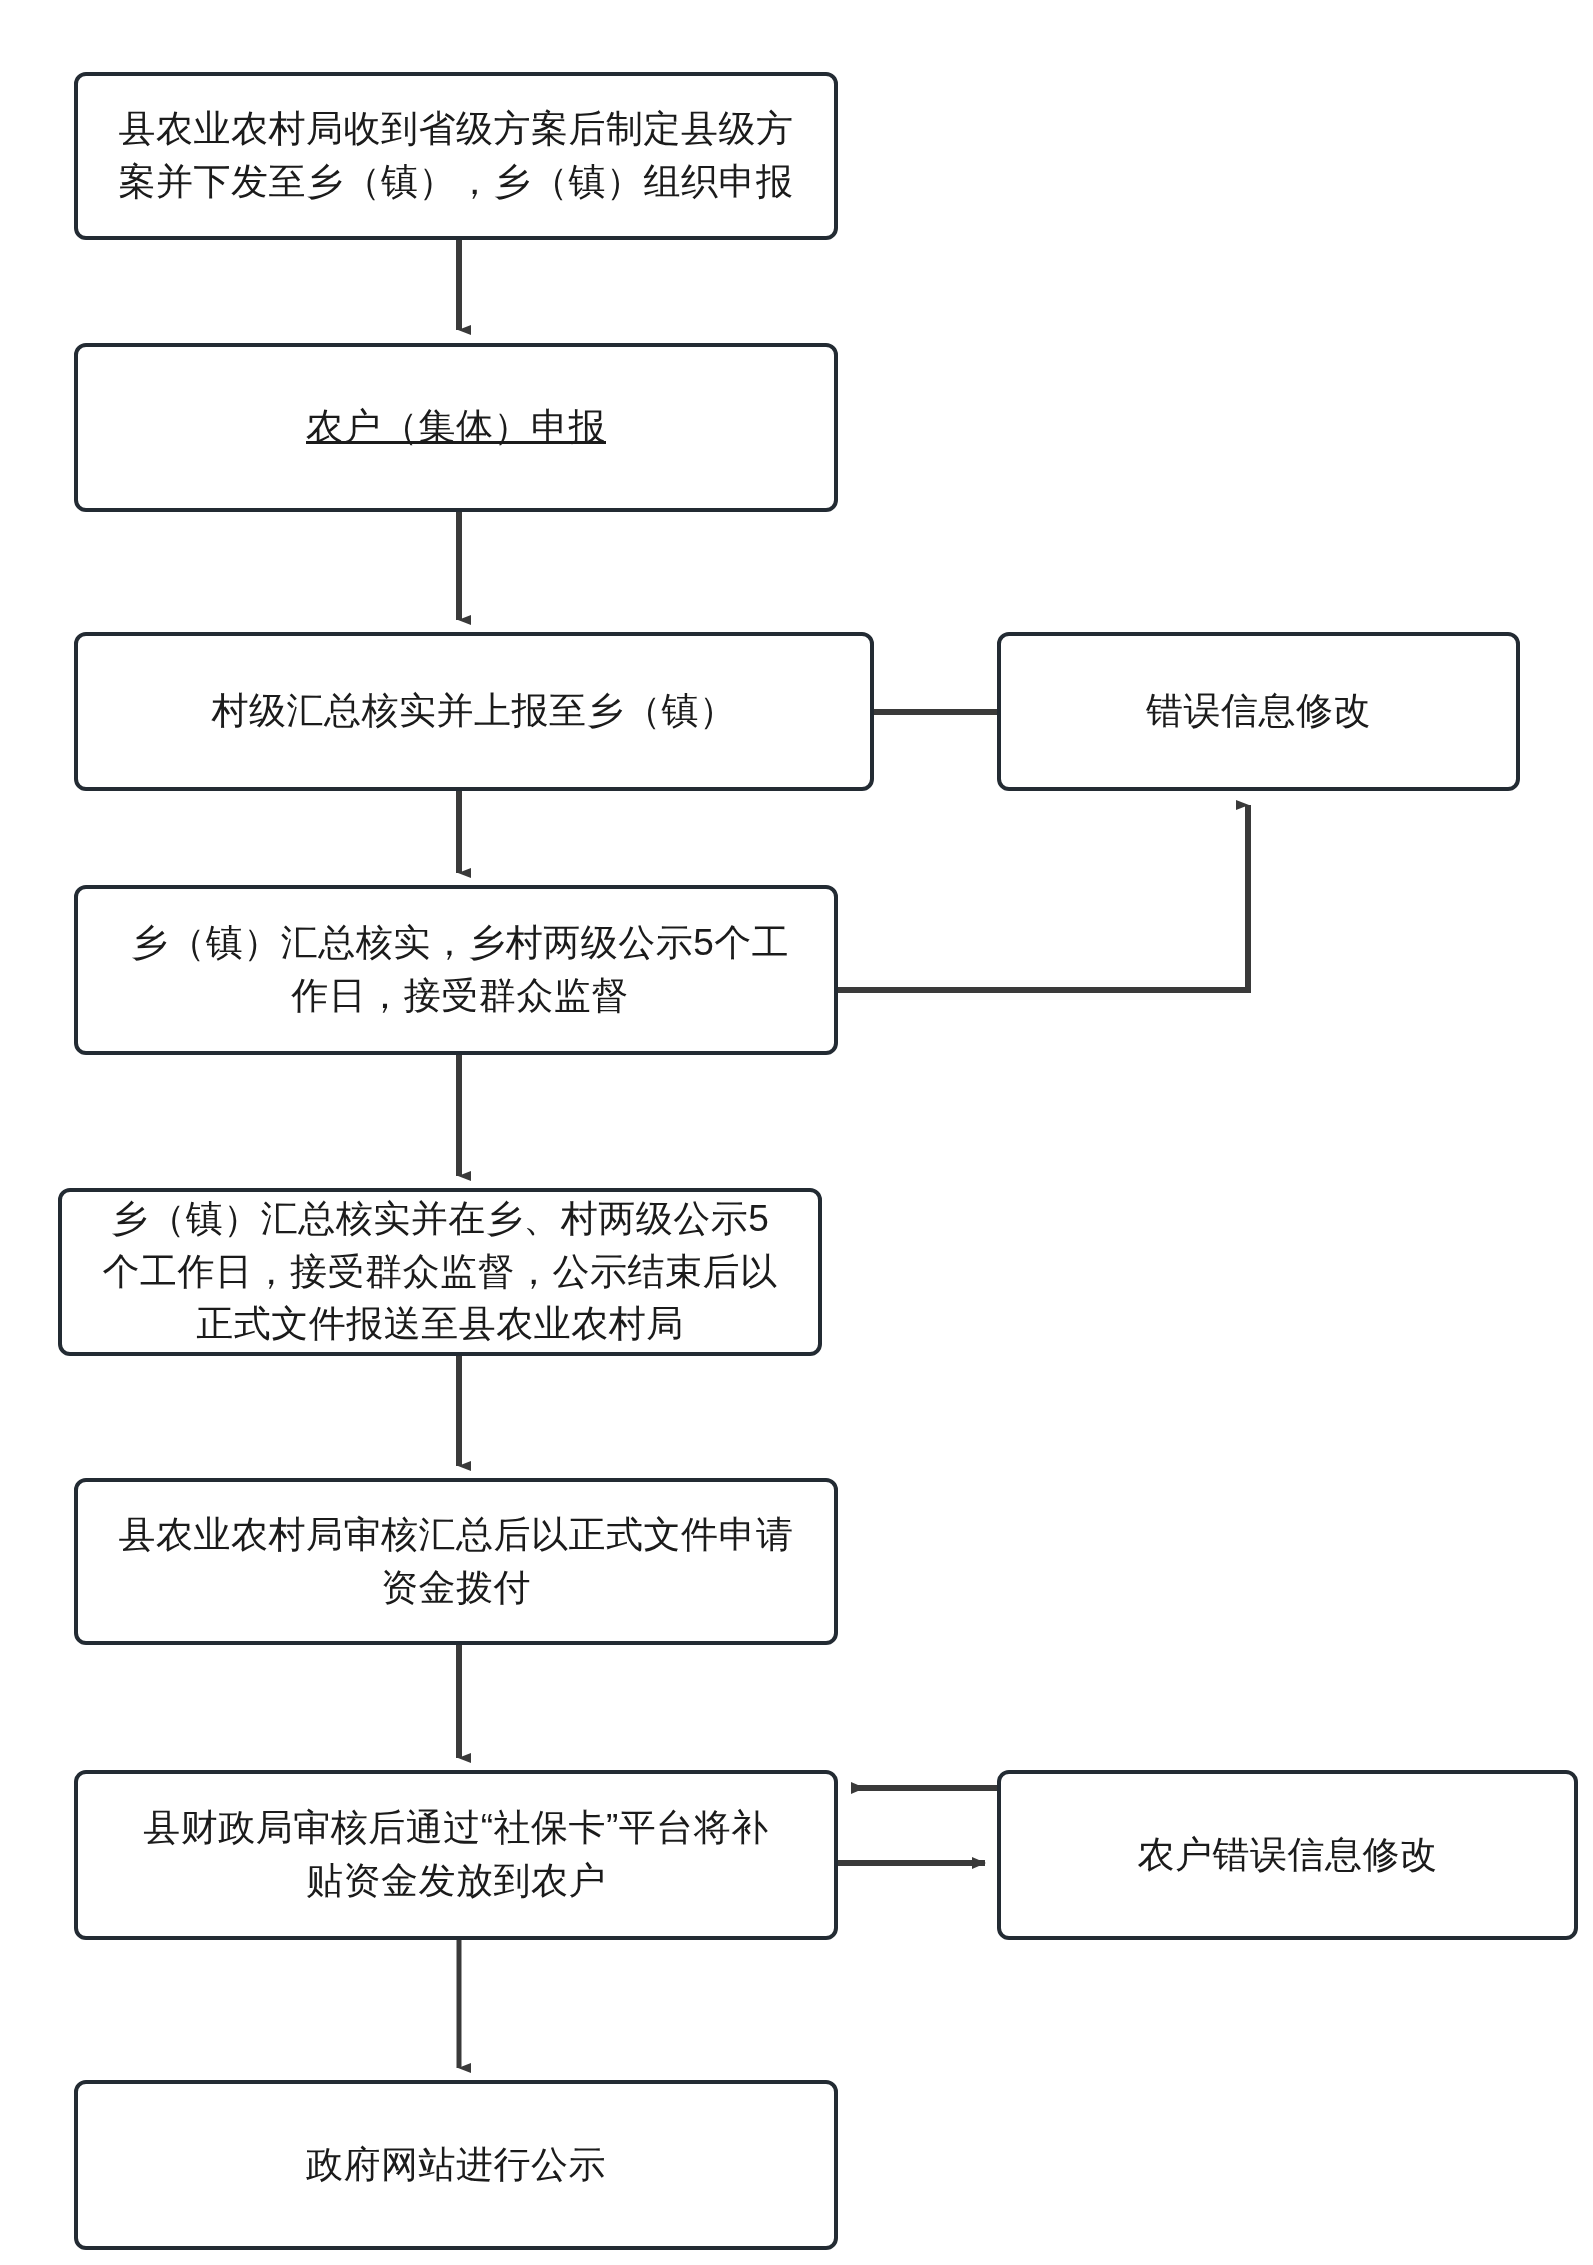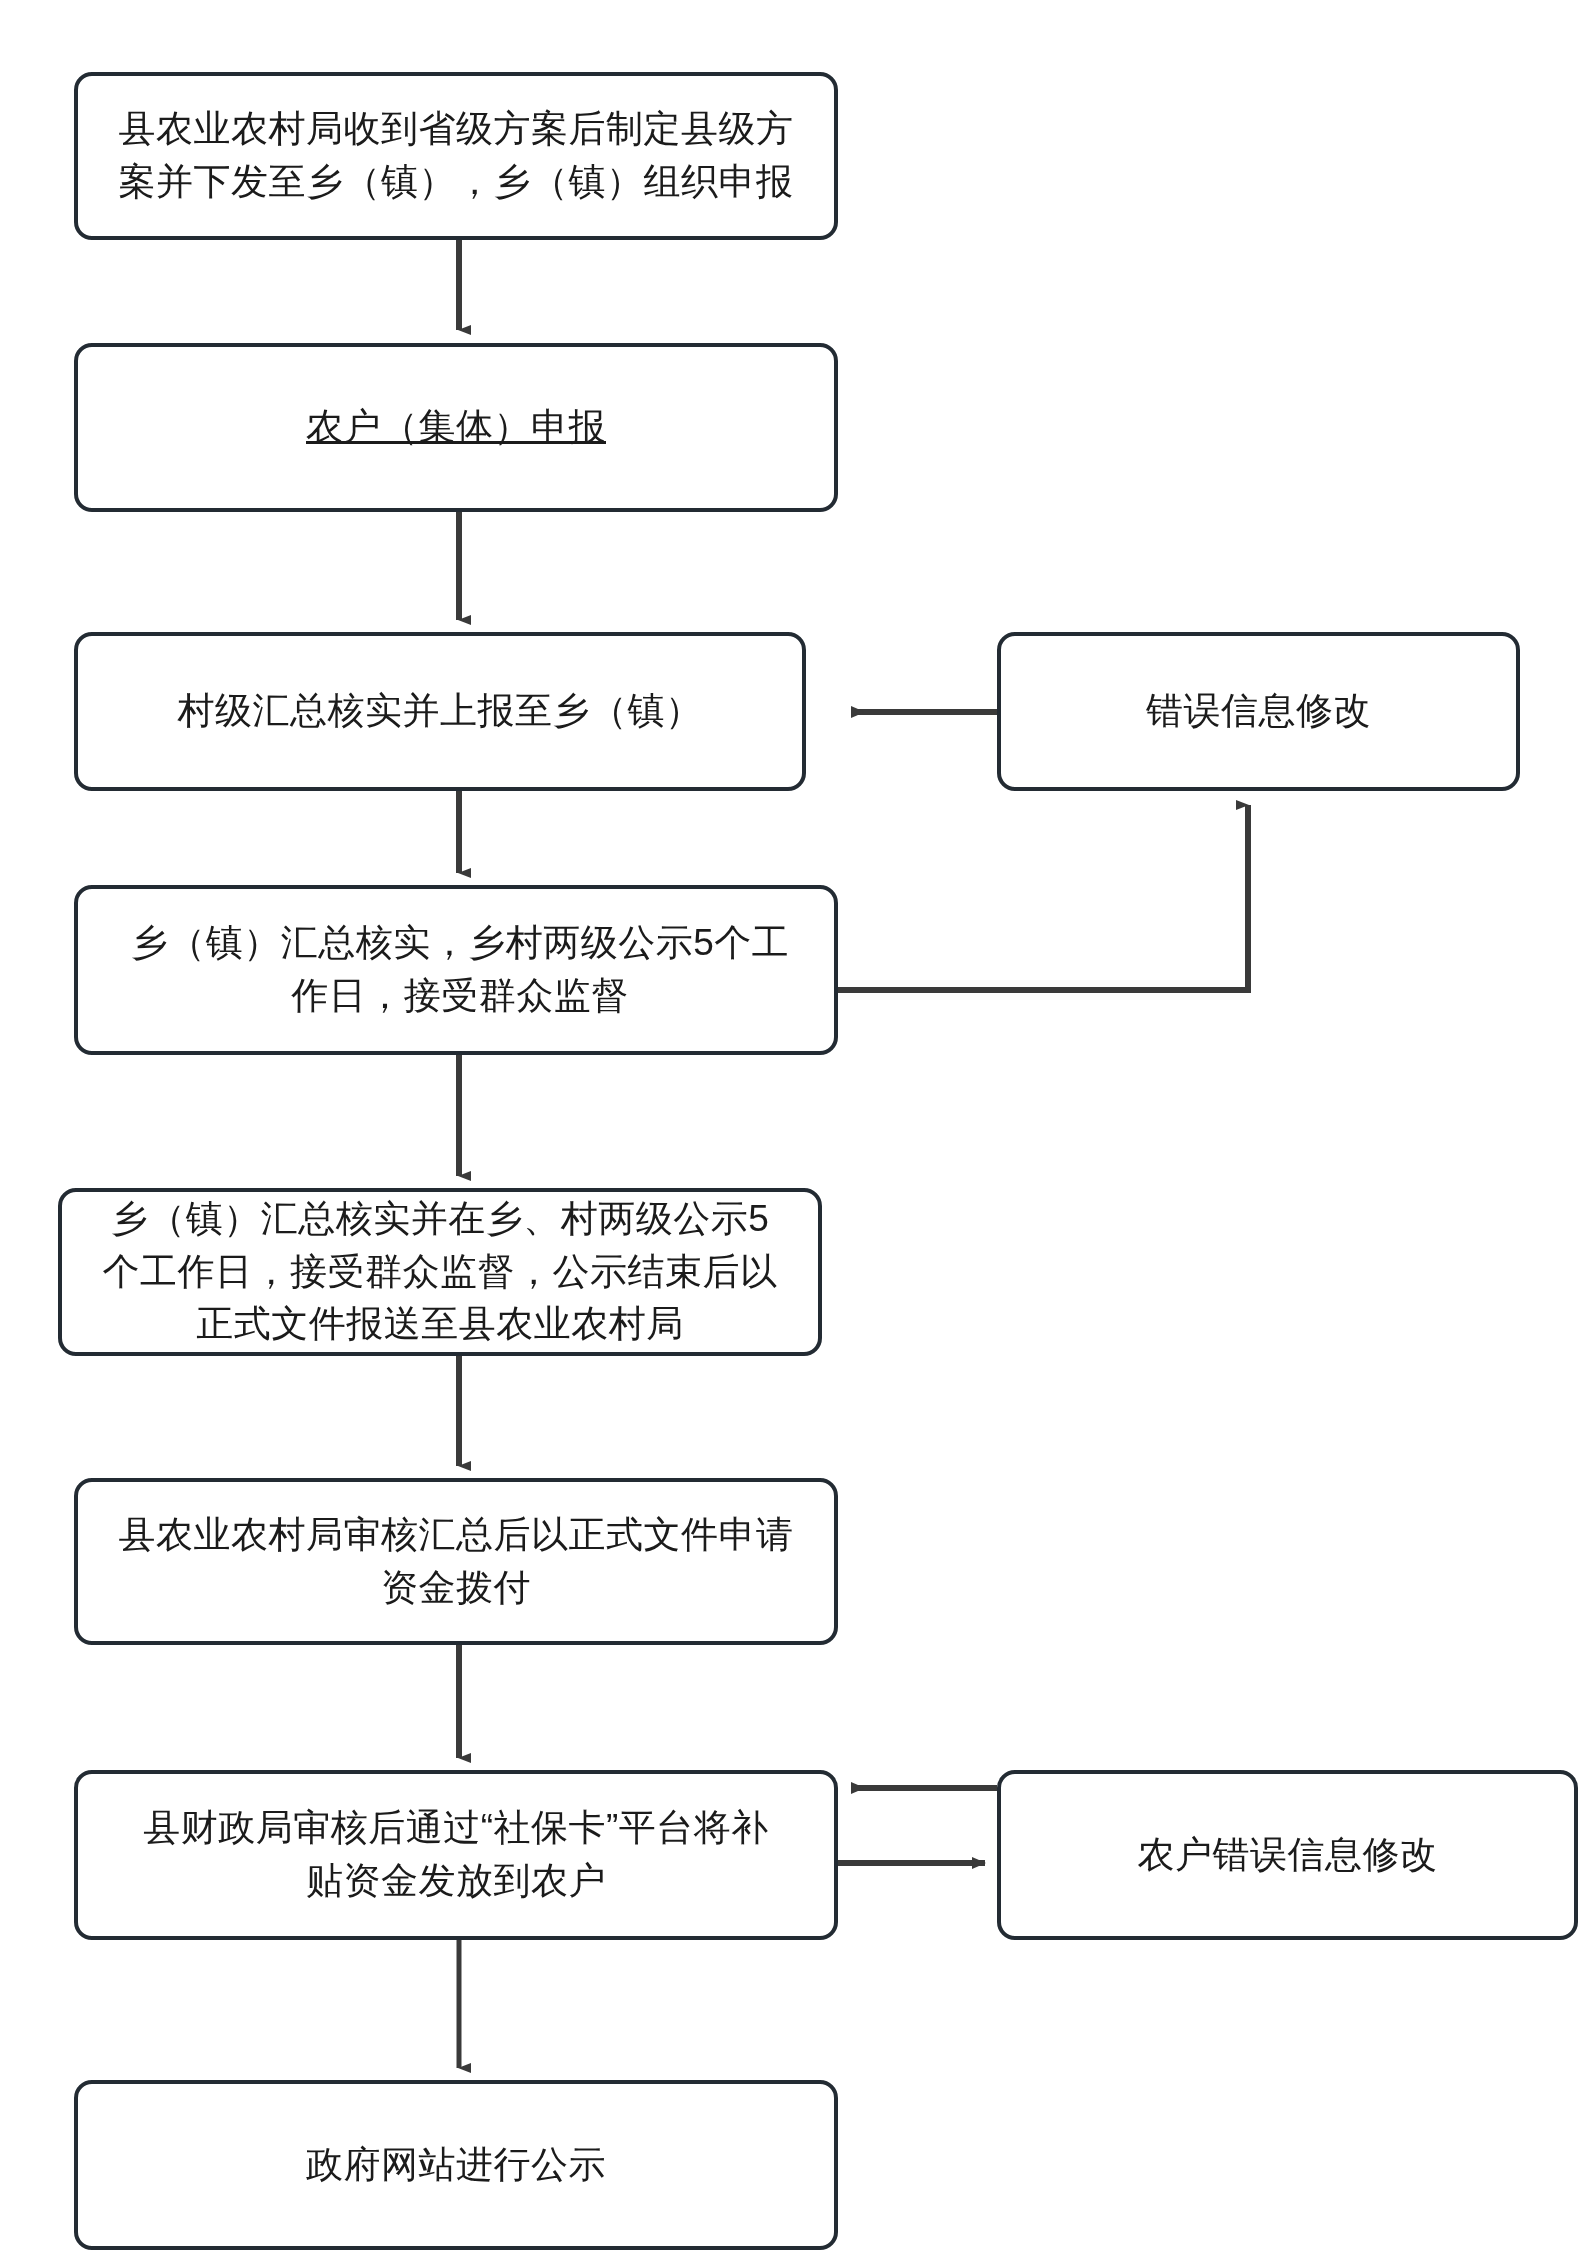--- a/index.html
+++ b/index.html
@@ -15,21 +15,21 @@
     width: 1593px;
     height: 2265px;
     background: #ffffff;
     overflow: hidden;
   }
   .node {
     position: absolute;
     box-sizing: border-box;
     background: #ffffff;
     border: 4px solid #232b33;
-    border-radius: 18px;
+    border-radius: 12px;
     display: flex;
     align-items: center;
     text-align: center;
     color: #1b1b1b;
     font-size: 37px;
     line-height: 1.42;
     letter-spacing: 0.5px;
     padding: 6px 16px;
     font-family: "Liberation Sans", "DejaVu Sans", sans-serif;
   }
@@ -93,21 +93,21 @@
 
   <div class="node" style="left:74px; top:72px; width:764px; height:168px;">
     <span class="label">县农业农村局收到省级方案后制定县级方
 案并下发至乡（镇），乡（镇）组织申报</span>
   </div>
 
   <div class="node" style="left:74px; top:343px; width:764px; height:169px;text-decoration:underline;">
     <span class="label">农户（集体）申报</span>
   </div>
 
-  <div class="node" style="left:74px; top:632px; width:732px; height:159px;">
+  <div class="node" style="left:74px; top:632px; width:800px; height:159px;">
     <span class="label">村级汇总核实并上报至乡（镇）</span>
   </div>
 
   <div class="node" style="left:997px; top:632px; width:523px; height:159px;">
     <span class="label">错误信息修改</span>
   </div>
 
   <div class="node" style="left:74px; top:885px; width:764px; height:170px;padding-left:24px;">
     <span class="label">乡（镇）汇总核实，乡村两级公示5个工
 作日，接受群众监督</span>

